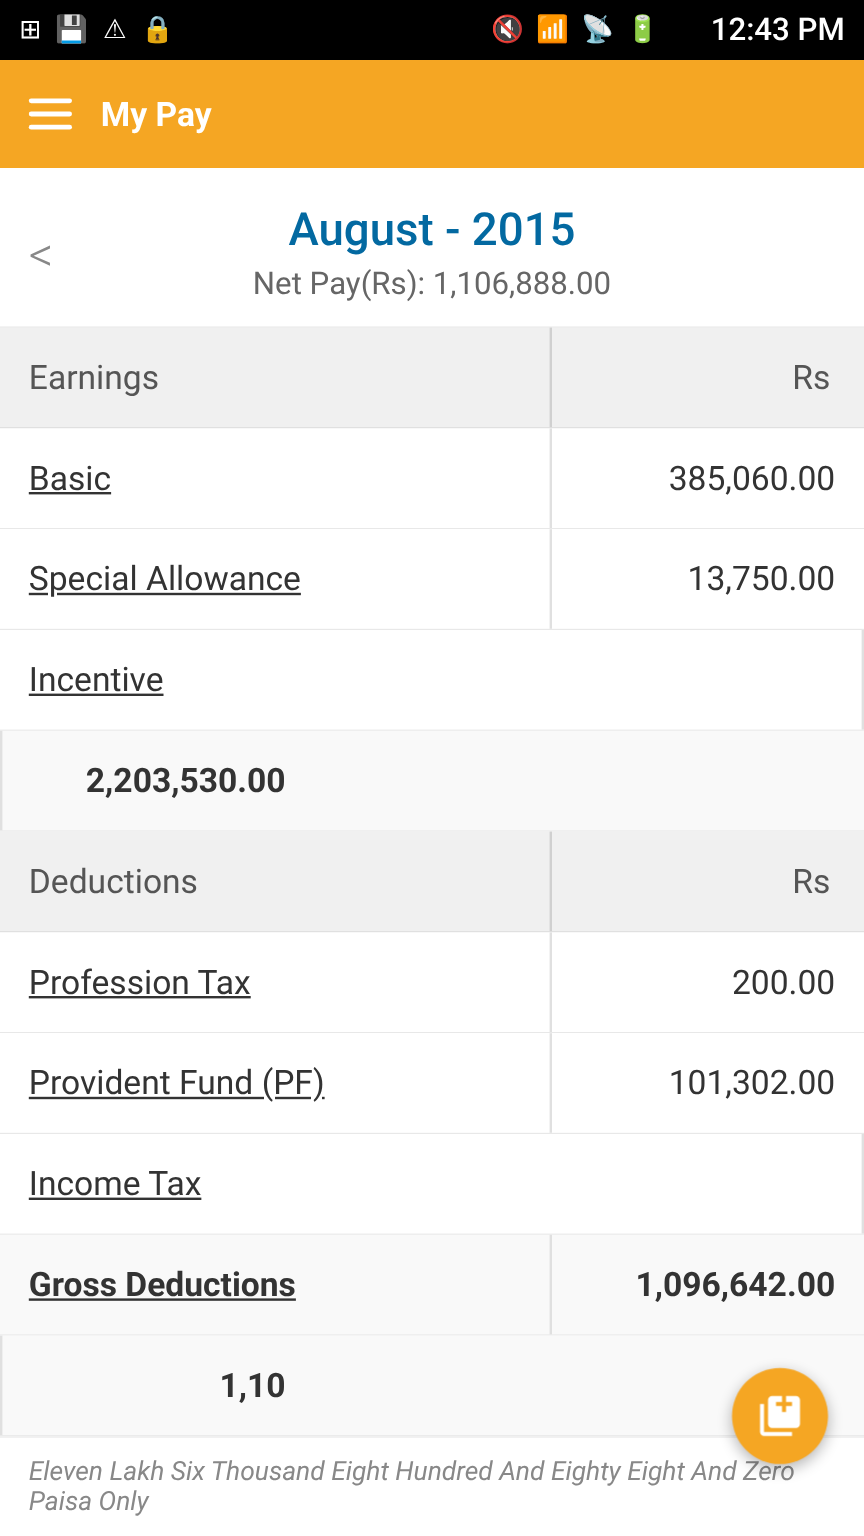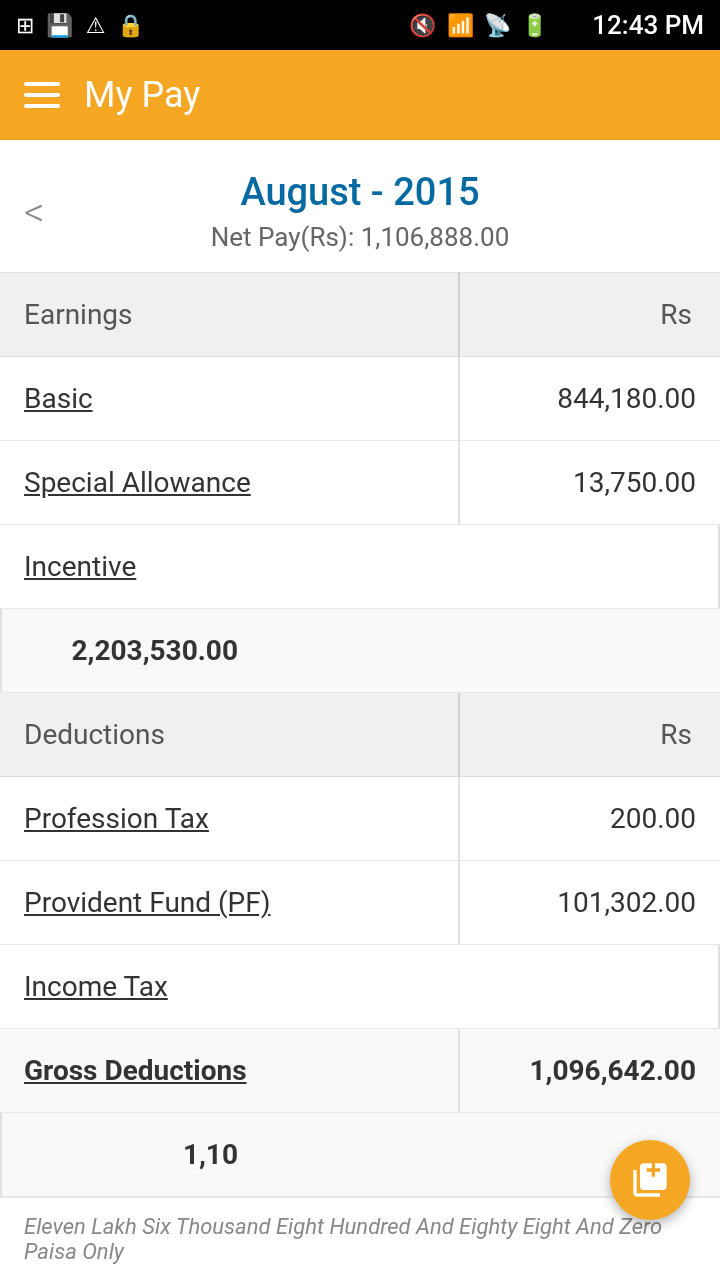--- a/index.html
+++ b/index.html
@@ -57,22 +57,22 @@
     }
     .hamburger-icon span {
       display: block;
       width: 36px;
       height: 4px;
       background: #fff;
       border-radius: 2px;
     }
     .app-title {
       color: #fff;
-      font-size: 36px;
-      font-weight: 400;
+      font-size: 28px;
+      font-weight: 700;
     }
 
     
     .month-header {
       padding: 30px 20px 20px;
       text-align: center;
       position: relative;
       background: #fff;
     }
     .month-title {
@@ -236,21 +236,21 @@
 
 <div class="section-header">
   <div class="section-header-left">Earnings</div>
   <div class="section-divider"></div>
   <div class="section-header-right">Rs</div>
 </div>
 
 <div class="data-row">
   <div class="data-row-left">Basic</div>
   <div class="data-row-divider"></div>
-  <div class="data-row-right">844,180.00</div>
+  <div class="data-row-right">385,060.00</div>
 </div>
 
 <div class="data-row">
   <div class="data-row-left">Special Allowance</div>
   <div class="data-row-divider"></div>
   <div class="data-row-right">13,750.00</div>
 </div>
 
 <div class="data-row">
   <div class="data-row-left">Incentive</div>

